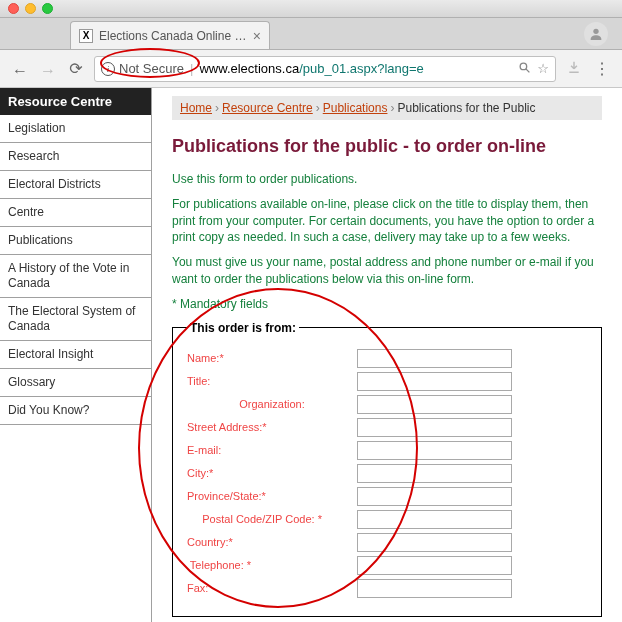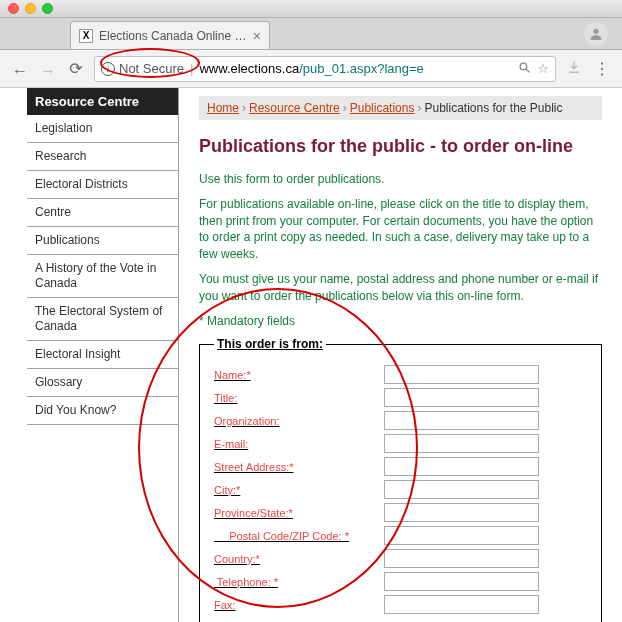--- a/index.html
+++ b/index.html
@@ -118,21 +118,20 @@
     color: #555;
   }
   .omnibox .url { flex:1; color:#222; white-space:nowrap; overflow:hidden; }
   .omnibox .url .domain { color:#000; }
   .omnibox .url .path { color:#0f766e; }
 
   
   .page {
     display: flex;
     height: calc(622px - 18px - 32px - 38px);
-    padding-left: 27px;
   }
   .sidebar {
     width: 152px;
     flex-shrink: 0;
     border-right: 1px solid #a0a0a0;
     font-size: 12px;
   }
   .sidebar-header {
     background: #222;
     color: #fff;
@@ -167,21 +166,20 @@
     font-size: 18px;
     margin: 16px 0 14px;
     font-weight: bold;
   }
   .main p { font-size: 12px; margin: 8px 0; line-height: 1.4; color:#15803d; }
 
   fieldset.order-form {
     border: 1px solid #000;
     margin-top: 8px;
     padding: 10px 14px 14px;
-    text-decoration: underline;
   }
   fieldset.order-form legend {
     font-weight: bold;
     font-size: 12px;
     padding: 0 3px;
   }
   .form-row {
     display: flex;
     align-items: center;
     margin: 4px 0;
@@ -302,29 +300,29 @@
       <div id="form-fields">
           <div class="form-row">
             <label style="white-space: pre;">Name:*</label>
             <input type="text" style="">
           </div>
           <div class="form-row">
             <label style="white-space: pre;">Title:</label>
             <input type="text" style="">
           </div>
           <div class="form-row">
-            <label style="white-space: pre;">Organization:</label>
+            <label style="white-space: pre; text-align: center;">Organization:</label>
+            <input type="text" style="">
+          </div>
+          <div class="form-row">
+            <label style="white-space: pre;">Street Address:*</label>
             <input type="text" style="">
           </div>
           <div class="form-row">
             <label style="white-space: pre;">E-mail:</label>
-            <input type="text" style="">
-          </div>
-          <div class="form-row">
-            <label style="white-space: pre;">Street Address:*</label>
             <input type="text" style="">
           </div>
           <div class="form-row">
             <label style="white-space: pre;">City:*</label>
             <input type="text" style="">
           </div>
           <div class="form-row">
             <label style="white-space: pre;">Province/State:*</label>
             <input type="text" style="">
           </div>

